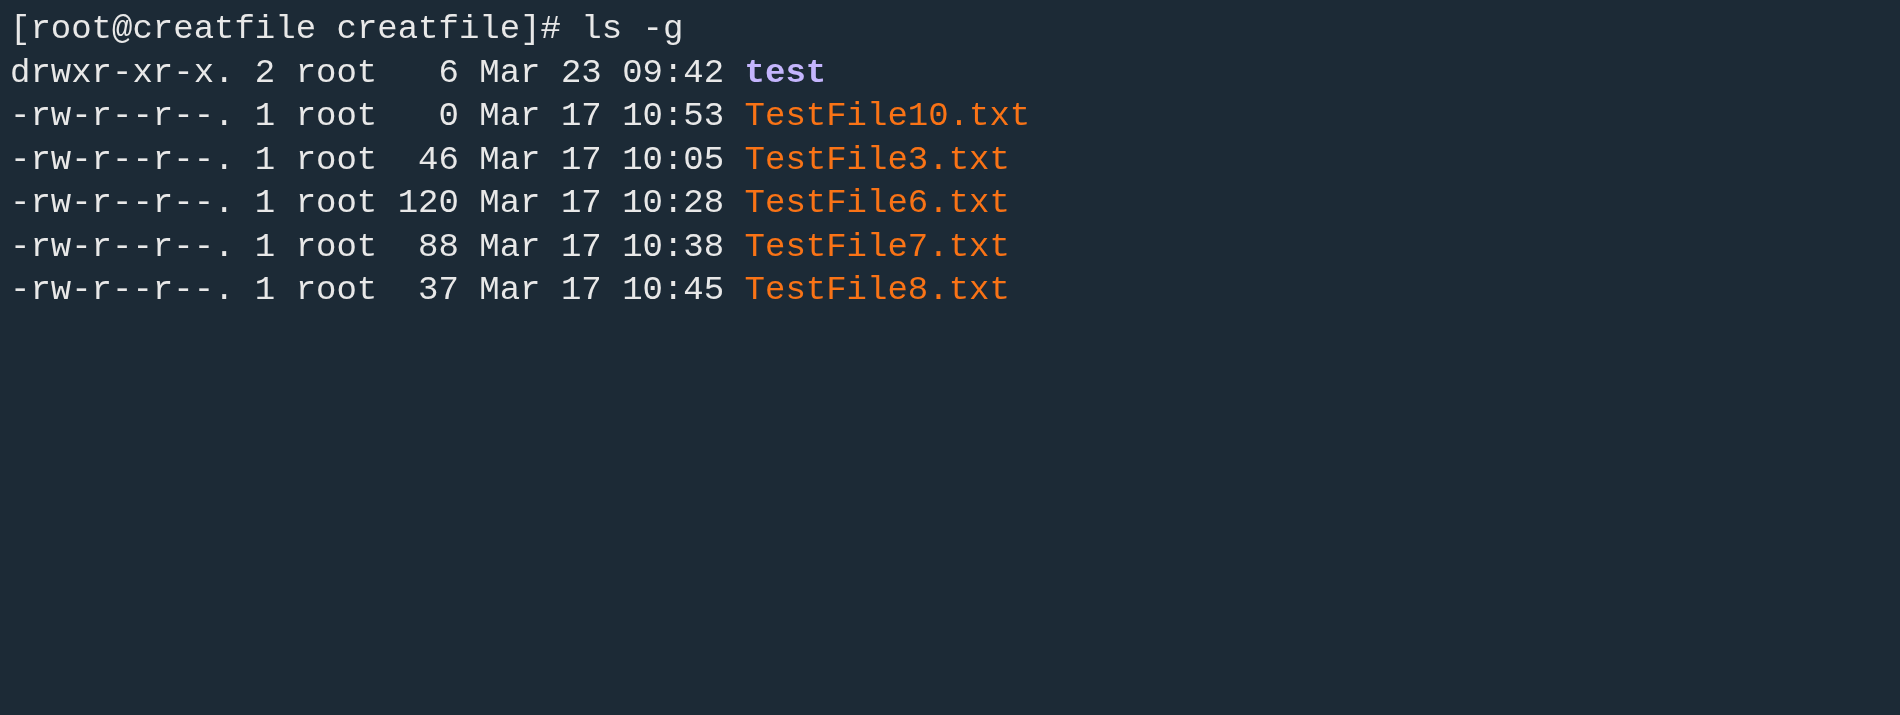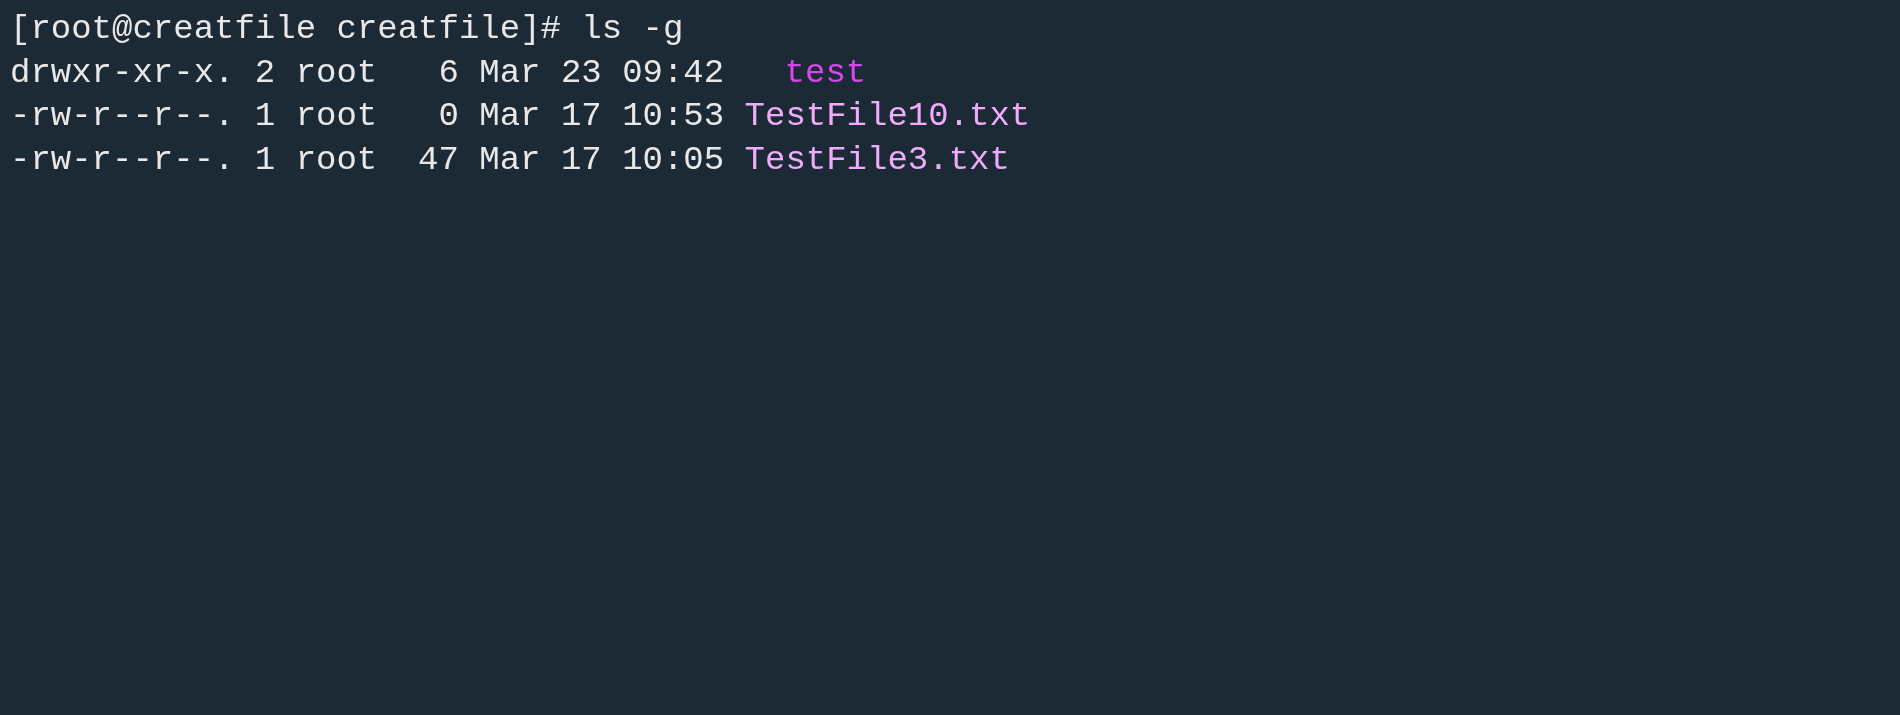--- a/index.html
+++ b/index.html
@@ -16,32 +16,34 @@
       width: 1900px;
       height: 715px;
       overflow: hidden;
       line-height: 1.28;
       font-weight: 500;
     }
     .terminal-line {
       white-space: pre;
     }
     .dir-color {
-      color: #d946ef;
-      font-weight: normal;
-      margin-left: 40px;
+      color: #c4b5fd;
+      font-weight: bold;
     }
     .file-color {
-      color: #f0abfc;
+      color: #f97316;
     }
     .file-listing {
       display: block;
     }
   </style>
 </head>
 <body>
 
 <div id="term">
     <div class="terminal-line"><span>[</span><span>root</span><span>@</span><span>creatfile</span><span> </span><span>creatfile</span><span>]</span><span>#</span><span> </span><span>ls -g</span></div>
     <div class="terminal-line file-listing"><span>drwxr-xr-x.</span><span> </span><span>2</span><span> </span><span>root</span><span> </span><span>  6</span><span> </span><span>Mar</span><span> </span><span>23</span><span> </span><span>09:42</span><span> </span><span class="dir-color">test</span></div>
     <div class="terminal-line file-listing"><span>-rw-r--r--.</span><span> </span><span>1</span><span> </span><span>root</span><span> </span><span>  0</span><span> </span><span>Mar</span><span> </span><span>17</span><span> </span><span>10:53</span><span> </span><span class="file-color">TestFile10.txt</span></div>
-    <div class="terminal-line file-listing"><span>-rw-r--r--.</span><span> </span><span>1</span><span> </span><span>root</span><span> </span><span> 47</span><span> </span><span>Mar</span><span> </span><span>17</span><span> </span><span>10:05</span><span> </span><span class="file-color">TestFile3.txt</span></div>
+    <div class="terminal-line file-listing"><span>-rw-r--r--.</span><span> </span><span>1</span><span> </span><span>root</span><span> </span><span> 46</span><span> </span><span>Mar</span><span> </span><span>17</span><span> </span><span>10:05</span><span> </span><span class="file-color">TestFile3.txt</span></div>
+    <div class="terminal-line file-listing"><span>-rw-r--r--.</span><span> </span><span>1</span><span> </span><span>root</span><span> </span><span>120</span><span> </span><span>Mar</span><span> </span><span>17</span><span> </span><span>10:28</span><span> </span><span class="file-color">TestFile6.txt</span></div>
+    <div class="terminal-line file-listing"><span>-rw-r--r--.</span><span> </span><span>1</span><span> </span><span>root</span><span> </span><span> 88</span><span> </span><span>Mar</span><span> </span><span>17</span><span> </span><span>10:38</span><span> </span><span class="file-color">TestFile7.txt</span></div>
+    <div class="terminal-line file-listing"><span>-rw-r--r--.</span><span> </span><span>1</span><span> </span><span>root</span><span> </span><span> 37</span><span> </span><span>Mar</span><span> </span><span>17</span><span> </span><span>10:45</span><span> </span><span class="file-color">TestFile8.txt</span></div>
   </div>
 
 </body></html>

